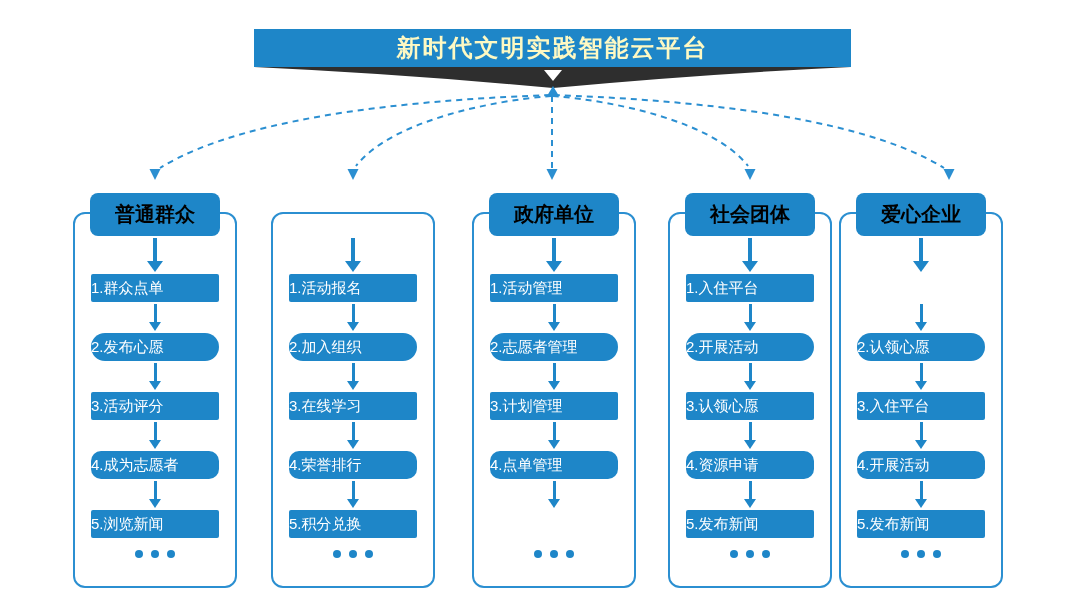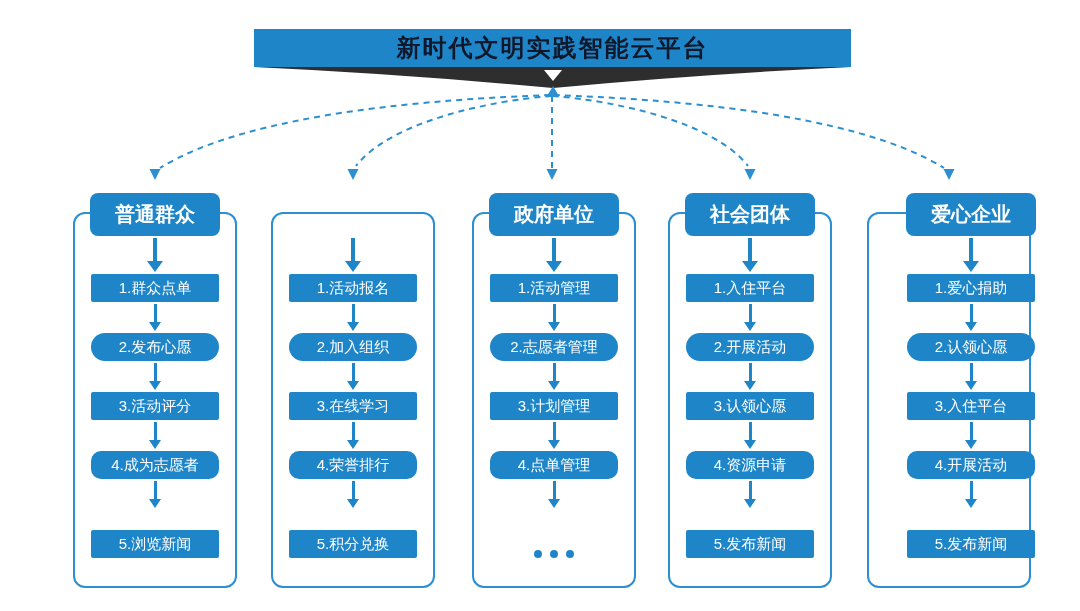--- a/index.html
+++ b/index.html
@@ -10,41 +10,41 @@
   }
   html,body{margin:0;padding:0;background:var(--bg);}
   body{font-family:"Liberation Sans","DejaVu Sans",sans-serif;}
   .canvas{
     position:relative;width:1080px;height:611px;background:var(--bg);
     overflow:hidden;
   }
   
   .banner{
     position:absolute;left:254px;top:29px;width:597px;height:38px;
-    background:var(--primary);color:#0f172a;font-size:24px;font-weight:bold;
+    background:var(--primary);color:#fef9c3;font-size:24px;font-weight:bold;
     letter-spacing:2px;text-align:center;line-height:38px;z-index:3;
   }
   
   .connector-layer{position:absolute;left:0;top:0;z-index:1;}
   
   .col{position:absolute;top:190px;width:164px;height:405px;}
   .col-frame{
     position:absolute;left:0;top:22px;width:160px;height:372px;
     border:2px solid var(--line);border-radius:12px;background:transparent;
   }
   .col-header{
     position:absolute;left:50%;top:3px;transform:translateX(-50%);
     width:130px;height:43px;line-height:43px;border-radius:8px;
-    background:var(--primary);color:#ffffff;font-size:20px;font-weight:bold;
+    background:var(--primary);color:#000000;font-size:20px;font-weight:bold;
     text-align:center;z-index:2;
   }
   .item{
     position:absolute;left:50%;transform:translateX(-50%);
     width:128px;height:28px;line-height:28px;background:var(--primary);
-    color:#fff;font-size:15px;text-align:center;border-radius:2px;z-index:2;
+    color:#fff;font-size:15px;text-align:left;border-radius:2px;z-index:2;
   }
   .arrow{
     position:absolute;left:50%;transform:translateX(-50%);
     display:flex;flex-direction:column;align-items:center;z-index:1;
   }
   .arrow .stem{width:3px;flex:1;background:var(--primary);}
   .arrow .head{
     width:0;height:0;border-left:6px solid transparent;
     border-right:6px solid transparent;border-top:9px solid var(--primary);
   }
@@ -52,26 +52,26 @@
   .arrow.big .head{
     border-left:8px solid transparent;border-right:8px solid transparent;
     border-top:11px solid var(--primary);
   }
   .dots{
     position:absolute;left:50%;top:360px;transform:translateX(-50%);
     display:flex;gap:8px;
   }
   .dots span{width:8px;height:8px;border-radius:50%;background:var(--primary);}
   .item-top-0{top:84px;}  .item-top-1{top:143px;border-radius:14px;} .item-top-2{top:202px;}
-  .item-top-3{top:261px;border-radius:10px;} .item-top-4{top:320px;margin-top:20px;}
+  .item-top-3{top:261px;border-radius:10px;} .item-top-4{top:320px;}
   .arrow-top-h{top:48px;height:34px;}
   .arrow-top-0{top:114px;height:27px;} .arrow-top-1{top:173px;height:27px;}
   .arrow-top-2{top:232px;height:27px;} .arrow-top-3{top:291px;height:27px;}
   .col-pos-0{left:73px;} .col-pos-1{left:271px;} .col-pos-2{left:472px;}
-  .col-pos-3{left:668px;} .col-pos-4{left:867px;padding-left:44px;}
+  .col-pos-3{left:668px;} .col-pos-4{left:839px;}
 </style>
 </head>
 <body>
 
 <div class="canvas">
 
   <svg class="connector-layer" width="1080" height="200" viewBox="0 0 1080 200">
 
     <path d="M254,58 L851,58 L851,67 Q703,74 553,88 Q403,74 254,67 Z" fill="#2e2e2e"></path>
 
@@ -236,21 +236,20 @@
       </div>
   </div>
 
   <div class="col col-pos-4">
     <div class="col-frame"></div>
     <div class="col-header">爱心企业</div>
     <div class="arrow big arrow-top-h">
         <span class="stem"></span>
         <span class="head"></span>
       </div>
-    <div class="item item-top-0">1.爱心捐助</div>
     <div class="arrow arrow-top-0">
         <span class="stem"></span>
         <span class="head"></span>
       </div>
     <div class="item item-top-1">2.认领心愿</div>
     <div class="arrow arrow-top-1">
         <span class="stem"></span>
         <span class="head"></span>
       </div>
     <div class="item item-top-2">3.入住平台</div>

